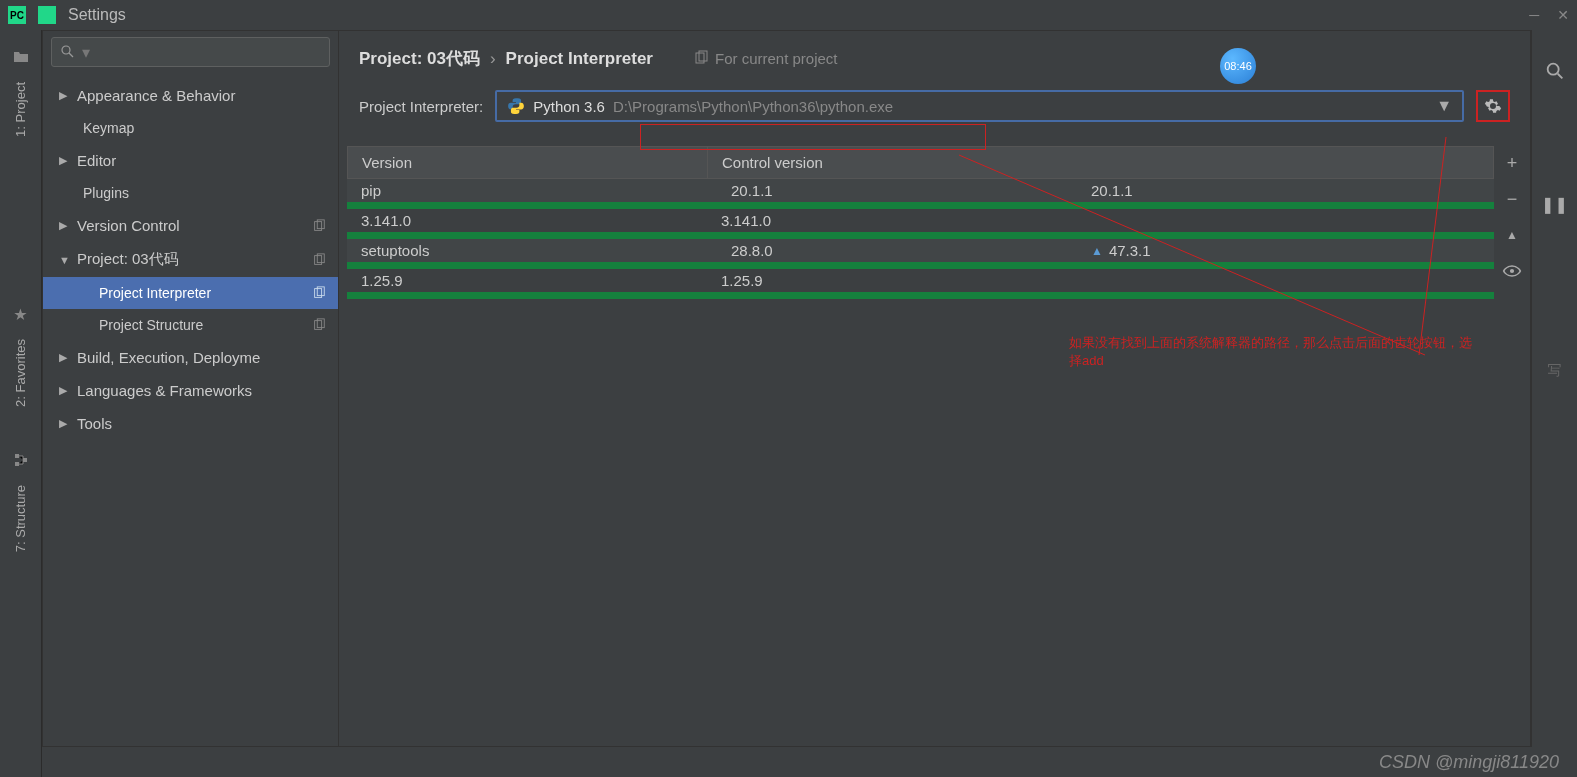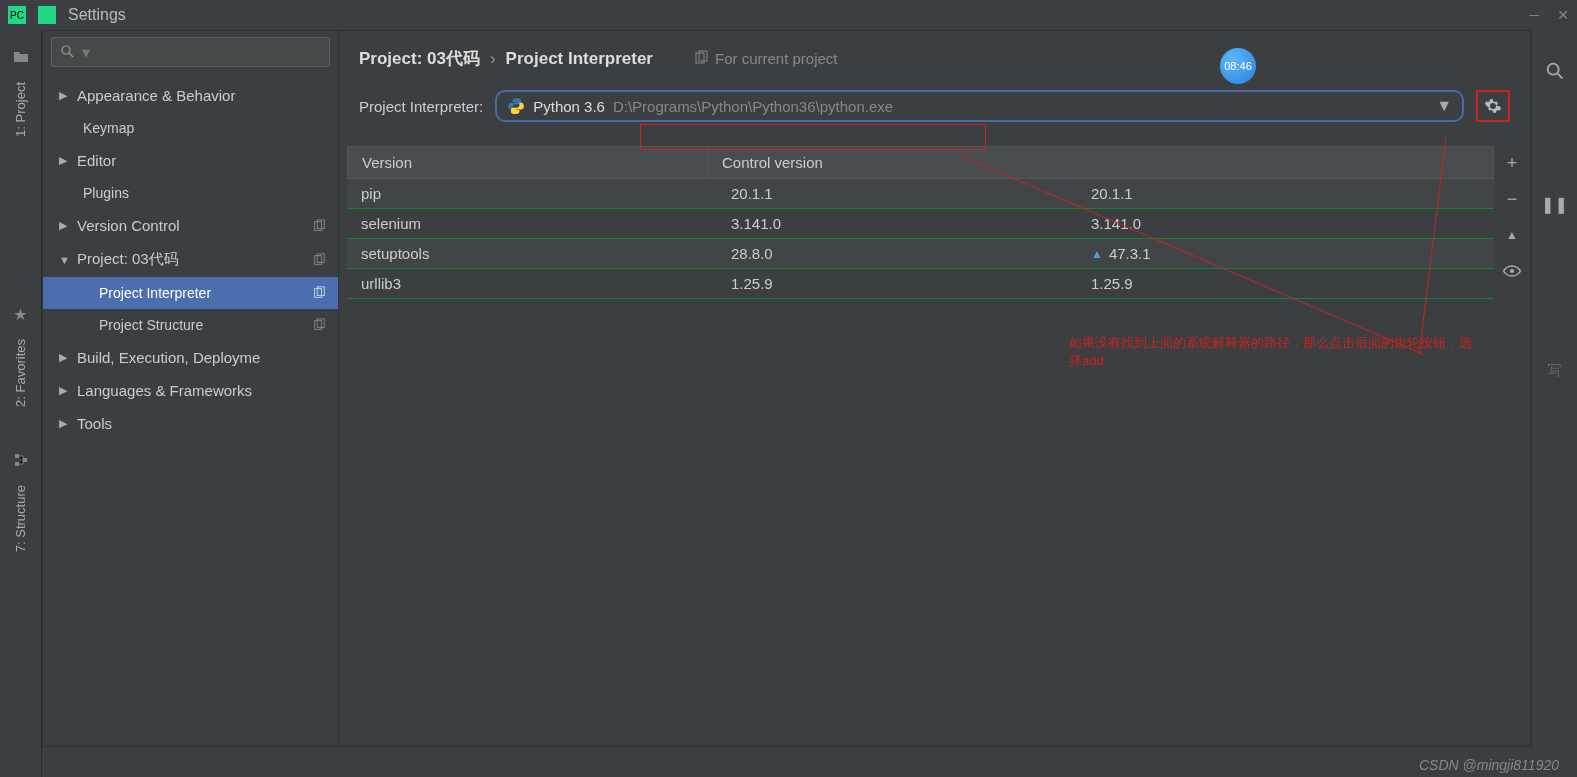--- a/index.html
+++ b/index.html
@@ -17,21 +17,21 @@
   display: flex;
   align-items: center;
   padding: 0 8px;
   color: #bbbbbb;
   font-size: 16px;
 }
 .titlebar .icon-pc {
   width: 18px; height: 18px;
   background: #21d789;
   display: flex; align-items: center; justify-content: center;
-  font-size: 10px; font-weight: normal; color: #000;
+  font-size: 10px; font-weight: bold; color: #000;
   margin-right: 12px;
 }
 .titlebar .icon-pc2 {
   width: 18px; height: 18px;
   background: #21d789;
   margin-right: 12px;
 }
 .titlebar .title { flex: 1; }
 .titlebar .win-btns { display: flex; gap: 18px; font-size: 14px; color: #888; }
 .sidebar-tabs-left {
@@ -135,21 +135,21 @@
   align-items: center;
   padding: 10px 20px;
   gap: 12px;
 }
 .interpreter-label { font-size: 15px; color: #ccc; }
 .interpreter-select {
   flex: 1;
   height: 32px;
   background: #3c3f41;
   border: 2px solid #466ba5;
-  border-radius: 10px;
+  border-radius: 2px;
   display: flex;
   align-items: center;
   padding: 0 10px;
   gap: 8px;
   position: relative;
 }
 .interpreter-select .py-icon {
   width: 18px; height: 18px;
 }
 .interpreter-select .py-name { color: #ddd; font-size: 15px; }
@@ -183,21 +183,21 @@
   border-right: 1px solid #555;
 }
 .col-name { width: 370px; }
 .col-ver { width: 360px; }
 .col-latest { flex: 1; border-right: none !important; }
 .pkg-row {
   display: flex;
   height: 30px;
   align-items: center;
   font-size: 15px;
-  border-bottom: 1px solid #15803d;
+  border-bottom: 7px solid #15803d;
 }
 .pkg-row:nth-child(odd){ background: #414547; }
 .pkg-row > div { padding: 0 14px; }
 .pkg-row .col-name { color: #ccc; }
 .pkg-row .col-ver { color: #ccc; }
 .pkg-row .col-latest { color: #ccc; display: flex; align-items: center; gap: 6px; }
 .pkg-row .upgrade-arrow { color: #5b9bd5; font-size: 12px; }
 .pkg-side-btns {
   width: 36px;
   display: flex;
@@ -230,21 +230,21 @@
   color: #c22;
   font-size: 13px;
   line-height: 1.4;
   width: 410px;
 }
 .watermark {
   position: absolute;
   right: 18px; bottom: 4px;
   font-style: italic;
   color: #888;
-  font-size: 14px;
+  font-size: 18px;
 }
 svg.icon { width: 16px; height: 16px; }
 .svg-line { position:absolute; pointer-events:none; }
 </style>
 </head>
 <body>
 
 <div class="titlebar">
   <div class="icon-pc">PC</div>
   <div class="icon-pc2"></div>
@@ -400,36 +400,34 @@
         </div>
         <div id="pkg-body">
             <div class="pkg-row">
               <div class="col-name">pip</div>
               <div class="col-ver">20.1.1</div>
               <div class="col-latest">
                 <span>20.1.1</span>
               </div>
             </div>
             <div class="pkg-row">
-              <div class="col-name">selenium</div>
               <div class="col-ver">3.141.0</div>
               <div class="col-latest">
                 <span>3.141.0</span>
               </div>
             </div>
             <div class="pkg-row">
               <div class="col-name">setuptools</div>
               <div class="col-ver">28.8.0</div>
               <div class="col-latest">
                 <span class="upgrade-arrow">▲</span>
                 <span>47.3.1</span>
               </div>
             </div>
             <div class="pkg-row">
-              <div class="col-name">urllib3</div>
               <div class="col-ver">1.25.9</div>
               <div class="col-latest">
                 <span>1.25.9</span>
               </div>
             </div>
           </div>
       </div>
       <div class="pkg-side-btns">
         <div class="btn">+</div>
         <div class="btn">−</div>

